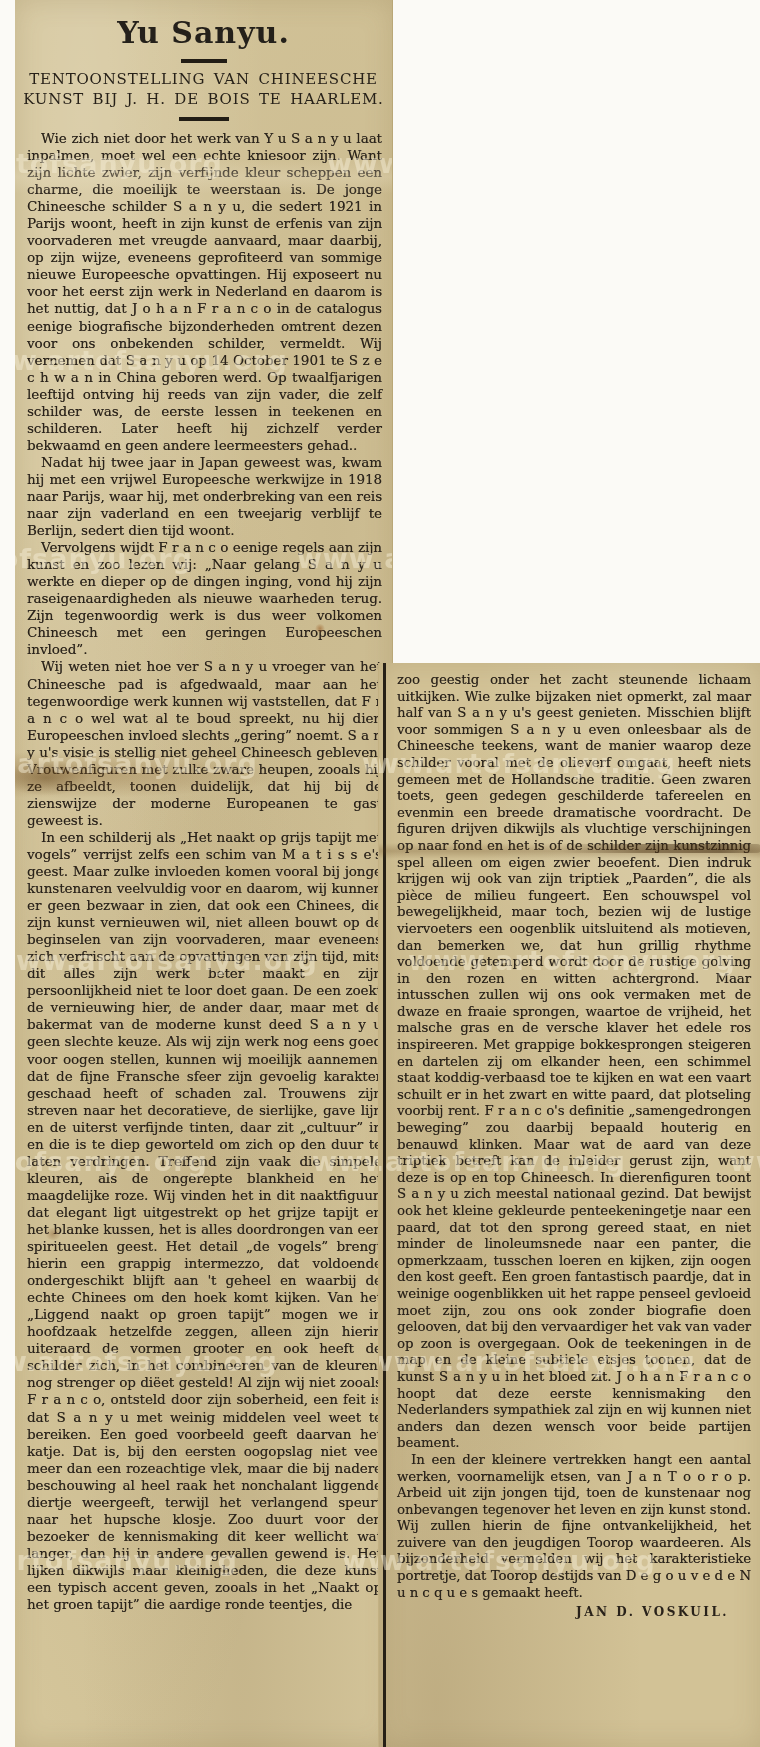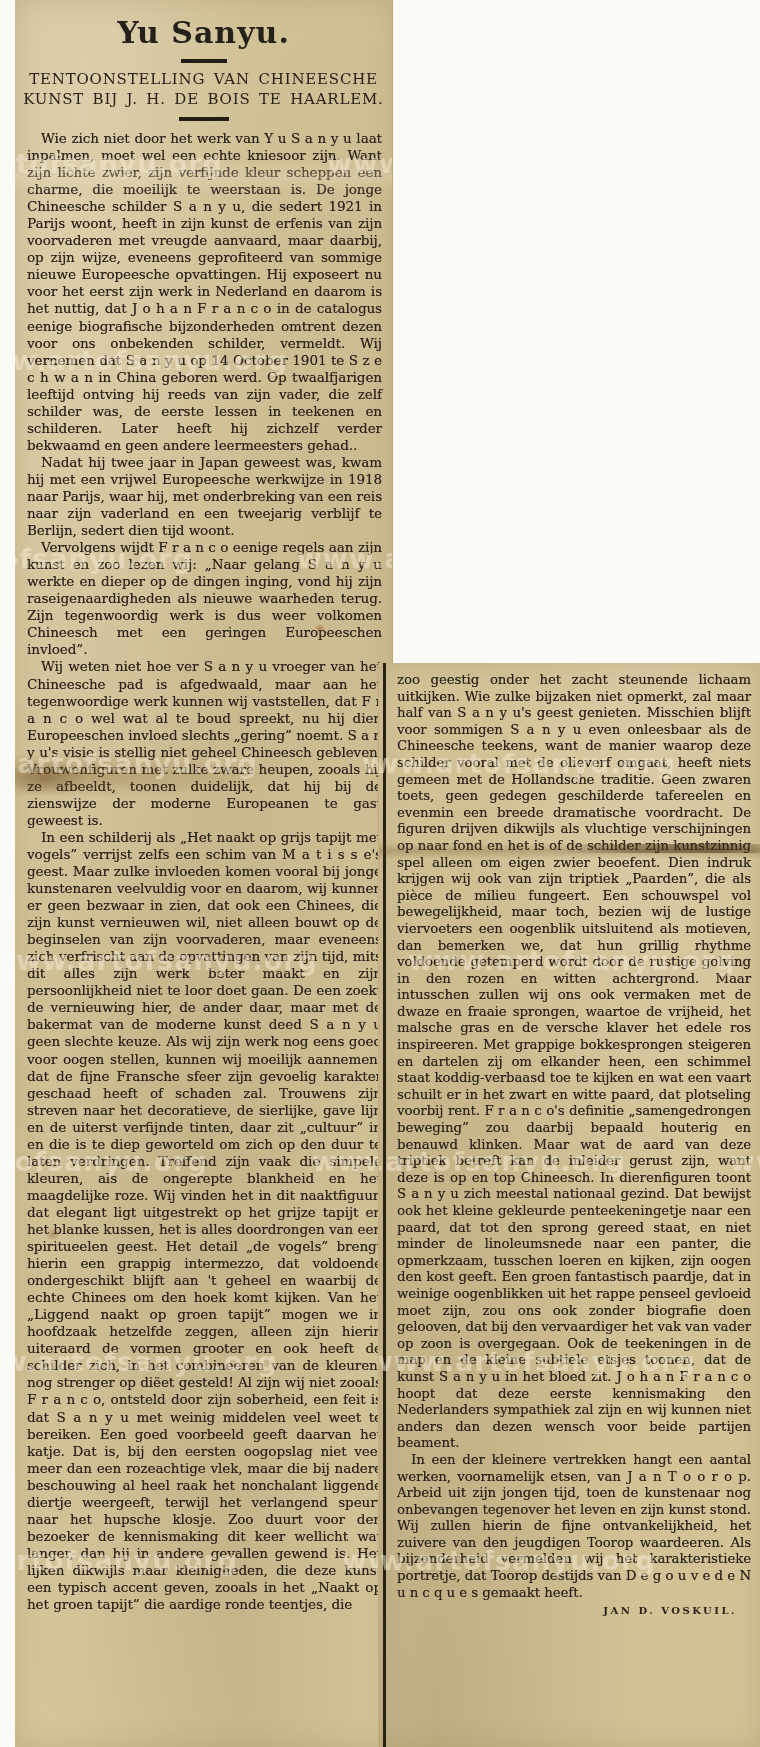--- a/index.html
+++ b/index.html
@@ -58,22 +58,22 @@
     padding:5px 10px 0 12px;
     font-size:13.4px;line-height:17.05px;
   }
   .colbody.rightcol{
     padding:9px 10px 0 18px;
     font-size:13.2px;line-height:16.6px;
   }
   p.para{margin:0;padding:0;}
   p.para.indent{text-indent:14px;}
   .byline{
-    text-align:right;padding-right:24px;margin-top:4px;
-    font-size:10px;font-weight:bold;letter-spacing:2.5px;color:#29221a;
+    text-align:right;padding-right:32px;margin-top:4px;
+    font-size:12px;font-weight:bold;letter-spacing:2.5px;color:#29221a;
   }
   .wm-layer{position:absolute;left:0;top:0;right:0;bottom:0;overflow:hidden;pointer-events:none;}
   .wm{
     position:absolute;white-space:pre;
     font-family:"DejaVu Sans", sans-serif;font-weight:bold;
     font-size:27px;letter-spacing:1px;
     color:rgba(244,236,211,.50);
   }
   .stain{position:absolute;pointer-events:none;}
   .stain.band-left{

